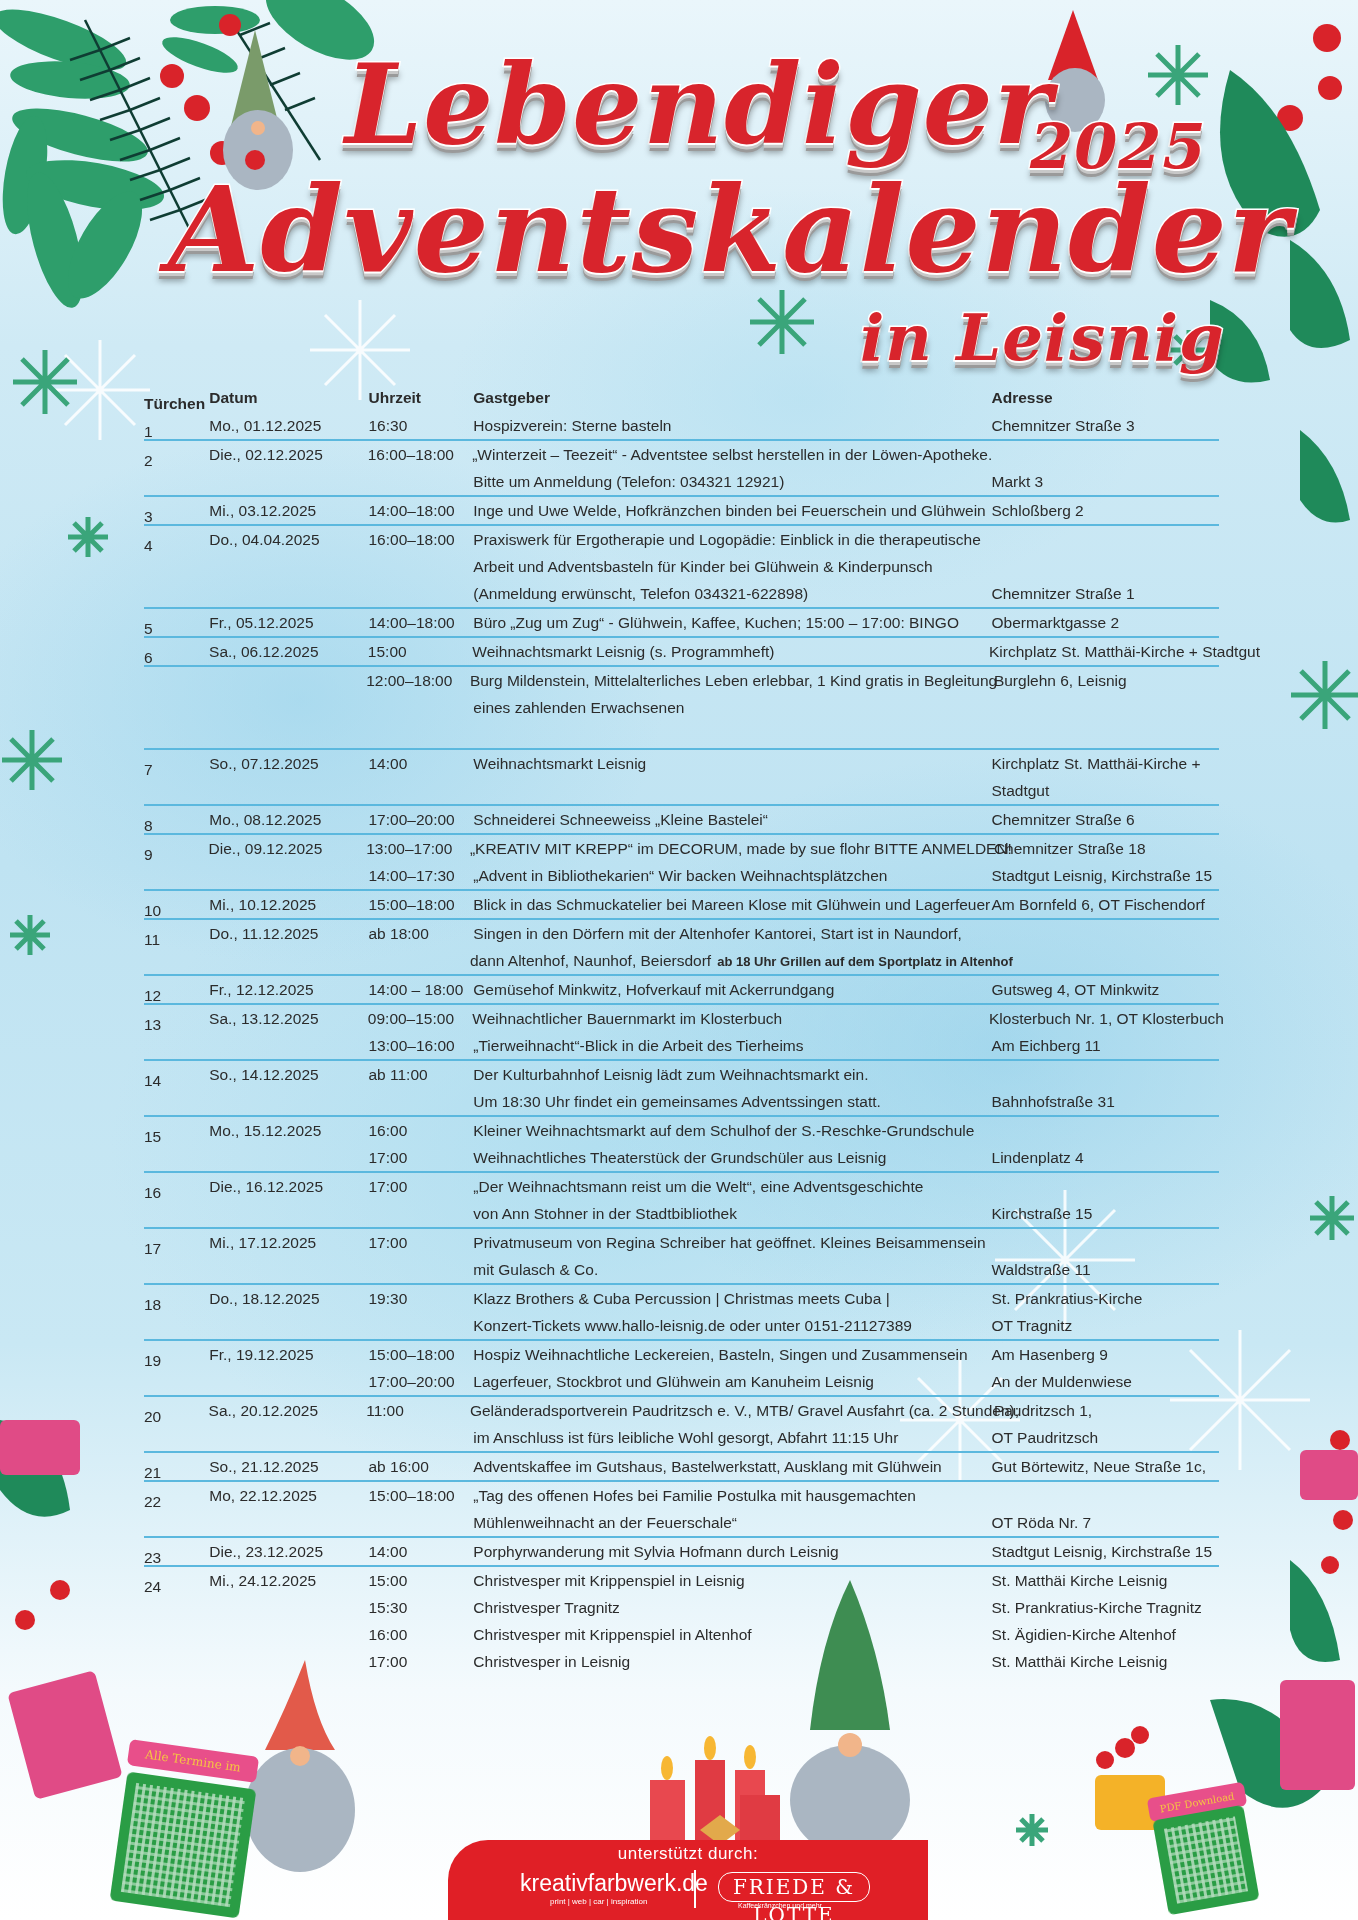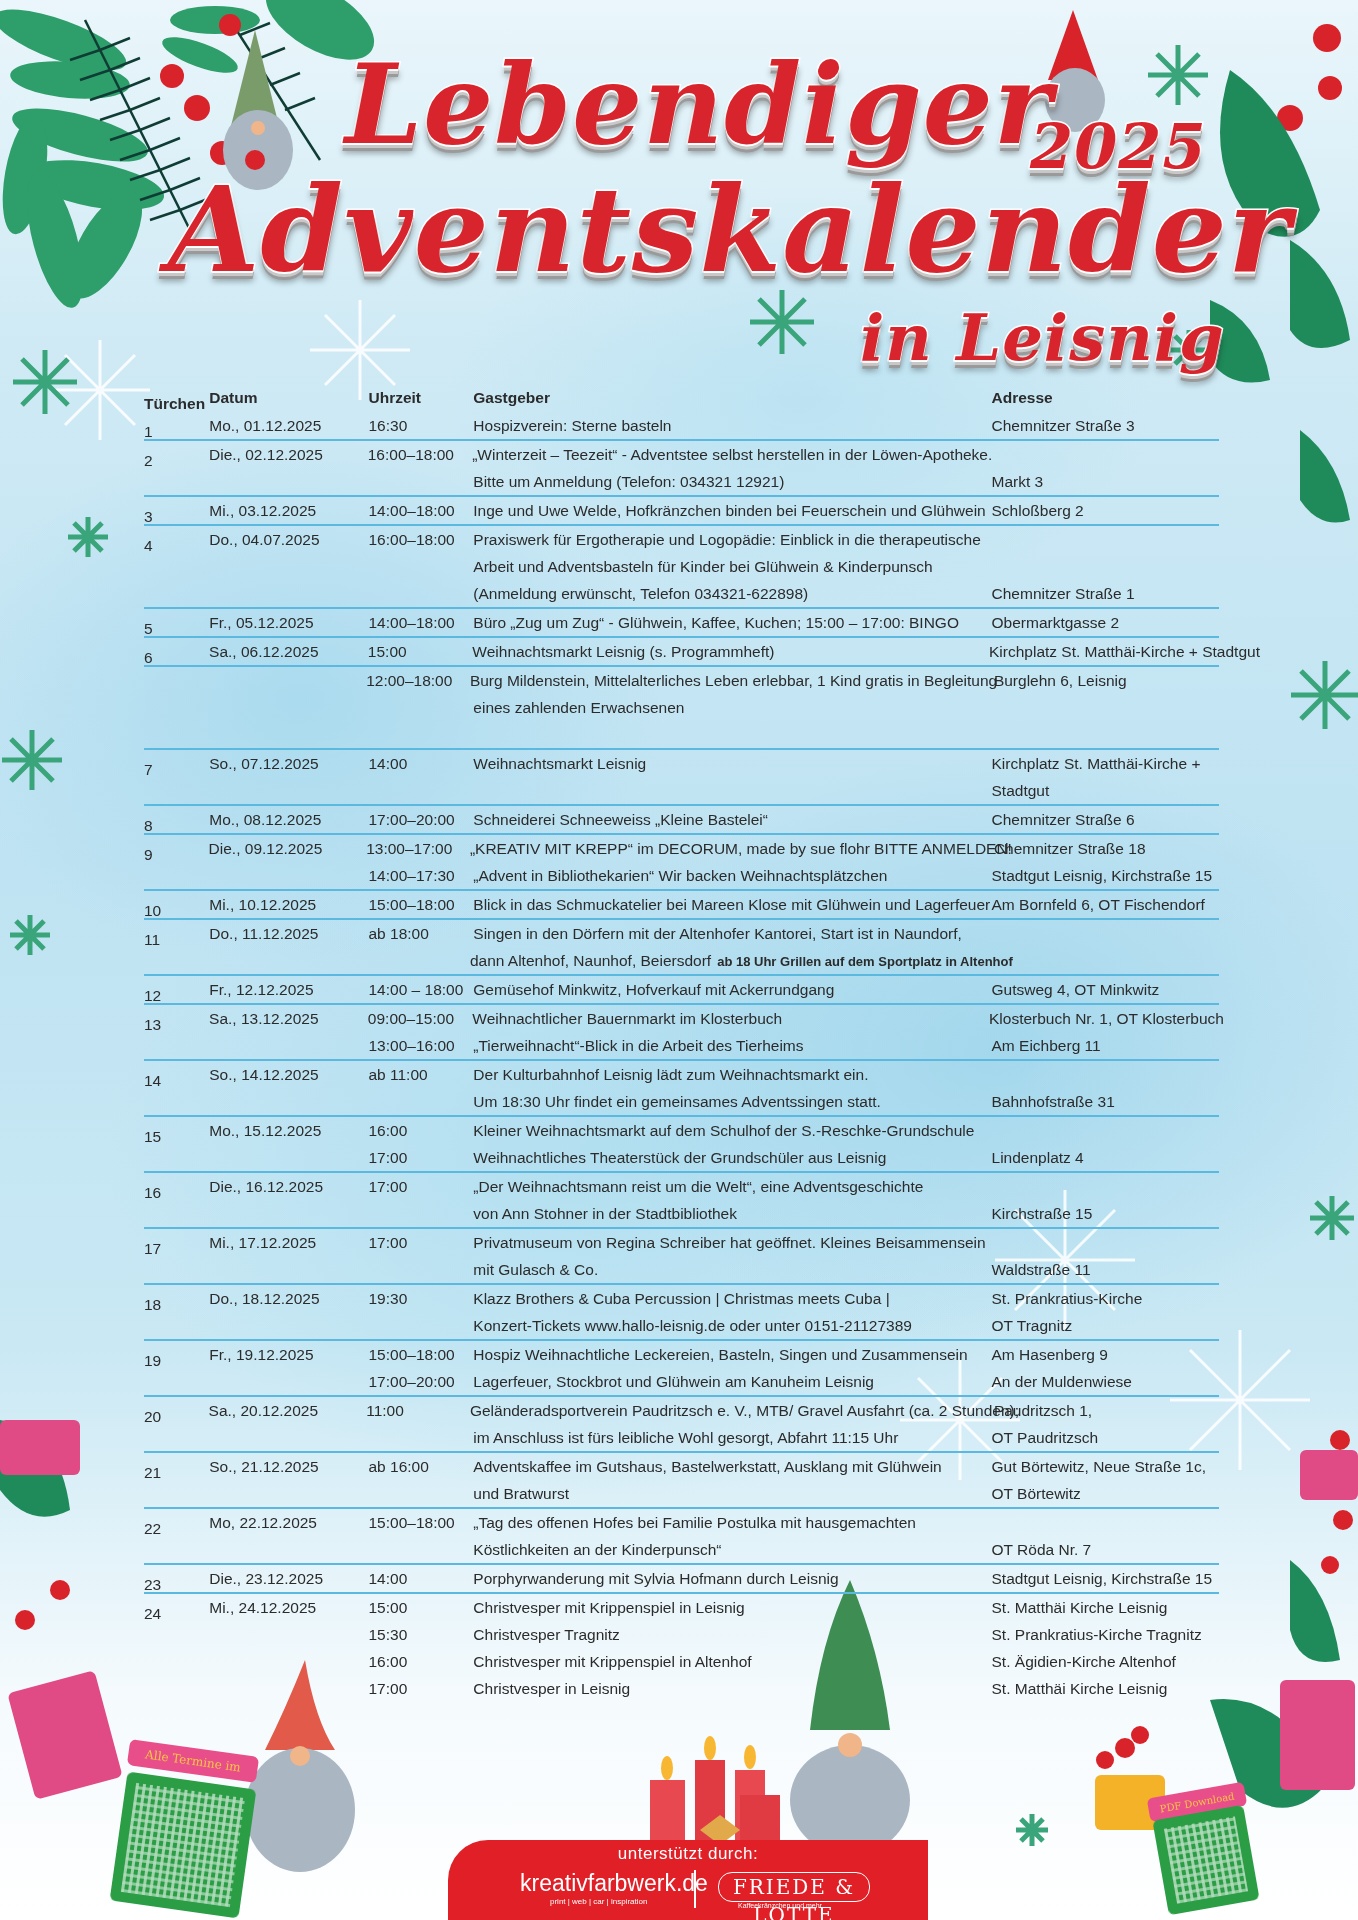--- a/index.html
+++ b/index.html
@@ -225,21 +225,21 @@
           <div class="c1"><span>3</span></div>
           <div class="c2"><span>Mi., 03.12.2025</span></div>
           <div class="c3"><span>14:00–18:00</span></div>
           <div class="c4"><span>Inge und Uwe Welde, Hofkränzchen binden bei Feuerschein und Glühwein</span></div>
           <div class="c5"><span>Schloßberg 2</span></div>
         </div>
       </div>
       <div class="row">
         <div class="line">
           <div class="c1"><span>4</span></div>
-          <div class="c2"><span>Do., 04.07.2025</span></div>
+          <div class="c2"><span>Do., 04.04.2025</span></div>
           <div class="c3"><span>16:00–18:00</span></div>
           <div class="c4"><span>Praxiswerk für Ergotherapie und Logopädie: Einblick in die therapeutische</span></div>
           <div class="c5"><span></span></div>
         </div>
         <div class="line">
           <div class="c1"></div>
           <div class="c2"></div>
           <div class="c3"><span></span></div>
           <div class="c4"><span>Arbeit und Adventsbasteln für Kinder bei Glühwein &amp; Kinderpunsch</span></div>
           <div class="c5"><span></span></div>
@@ -497,41 +497,34 @@
         </div>
       </div>
       <div class="row">
         <div class="line">
           <div class="c1"><span>21</span></div>
           <div class="c2"><span>So., 21.12.2025</span></div>
           <div class="c3"><span>ab 16:00</span></div>
           <div class="c4"><span>Adventskaffee im Gutshaus, Bastelwerkstatt, Ausklang mit Glühwein</span></div>
           <div class="c5"><span>Gut Börtewitz, Neue Straße 1c,</span></div>
         </div>
-        <div class="line">
-          <div class="c1"></div>
-          <div class="c2"></div>
-          <div class="c3"><span></span></div>
-          <div class="c4"><span>und Bratwurst</span></div>
-          <div class="c5"><span>OT Börtewitz</span></div>
-        </div>
       </div>
       <div class="row">
         <div class="line">
           <div class="c1"><span>22</span></div>
           <div class="c2"><span>Mo, 22.12.2025</span></div>
           <div class="c3"><span>15:00–18:00</span></div>
           <div class="c4"><span>„Tag des offenen Hofes bei Familie Postulka mit hausgemachten</span></div>
           <div class="c5"><span></span></div>
         </div>
         <div class="line">
           <div class="c1"></div>
           <div class="c2"></div>
           <div class="c3"><span></span></div>
-          <div class="c4"><span>Köstlichkeiten an der Kinderpunsch“</span></div>
+          <div class="c4"><span>Mühlenweihnacht an der Feuerschale“</span></div>
           <div class="c5"><span>OT Röda Nr. 7</span></div>
         </div>
       </div>
       <div class="row">
         <div class="line">
           <div class="c1"><span>23</span></div>
           <div class="c2"><span>Die., 23.12.2025</span></div>
           <div class="c3"><span>14:00</span></div>
           <div class="c4"><span>Porphyrwanderung mit Sylvia Hofmann durch Leisnig</span></div>
           <div class="c5"><span>Stadtgut Leisnig, Kirchstraße 15</span></div>

